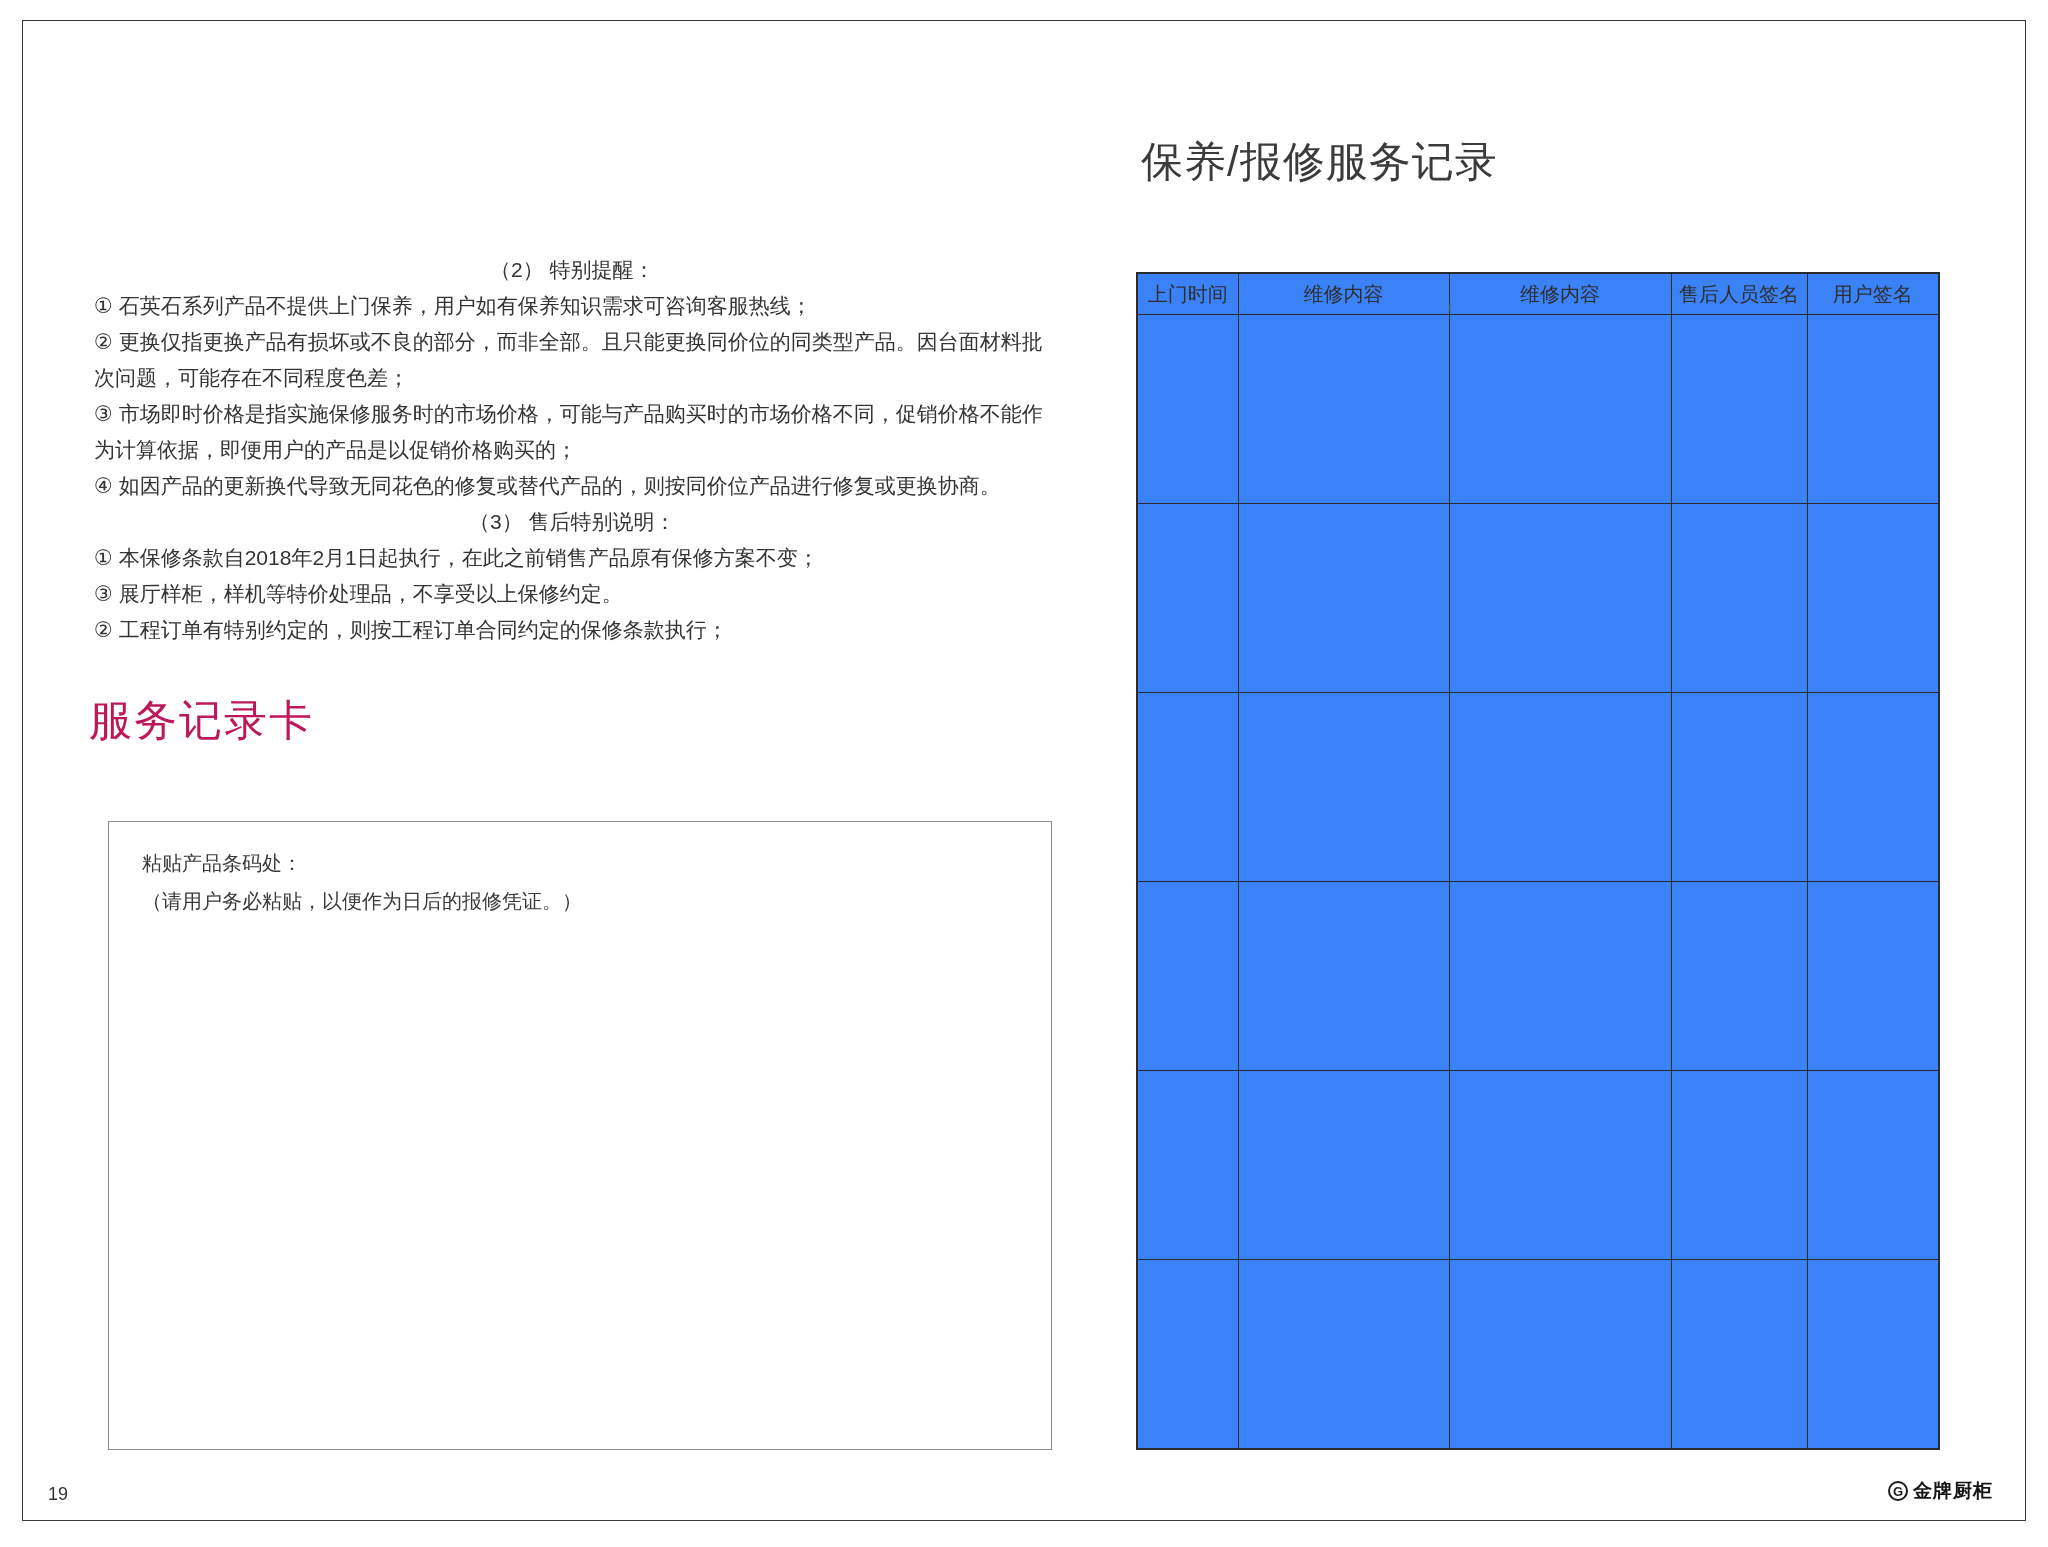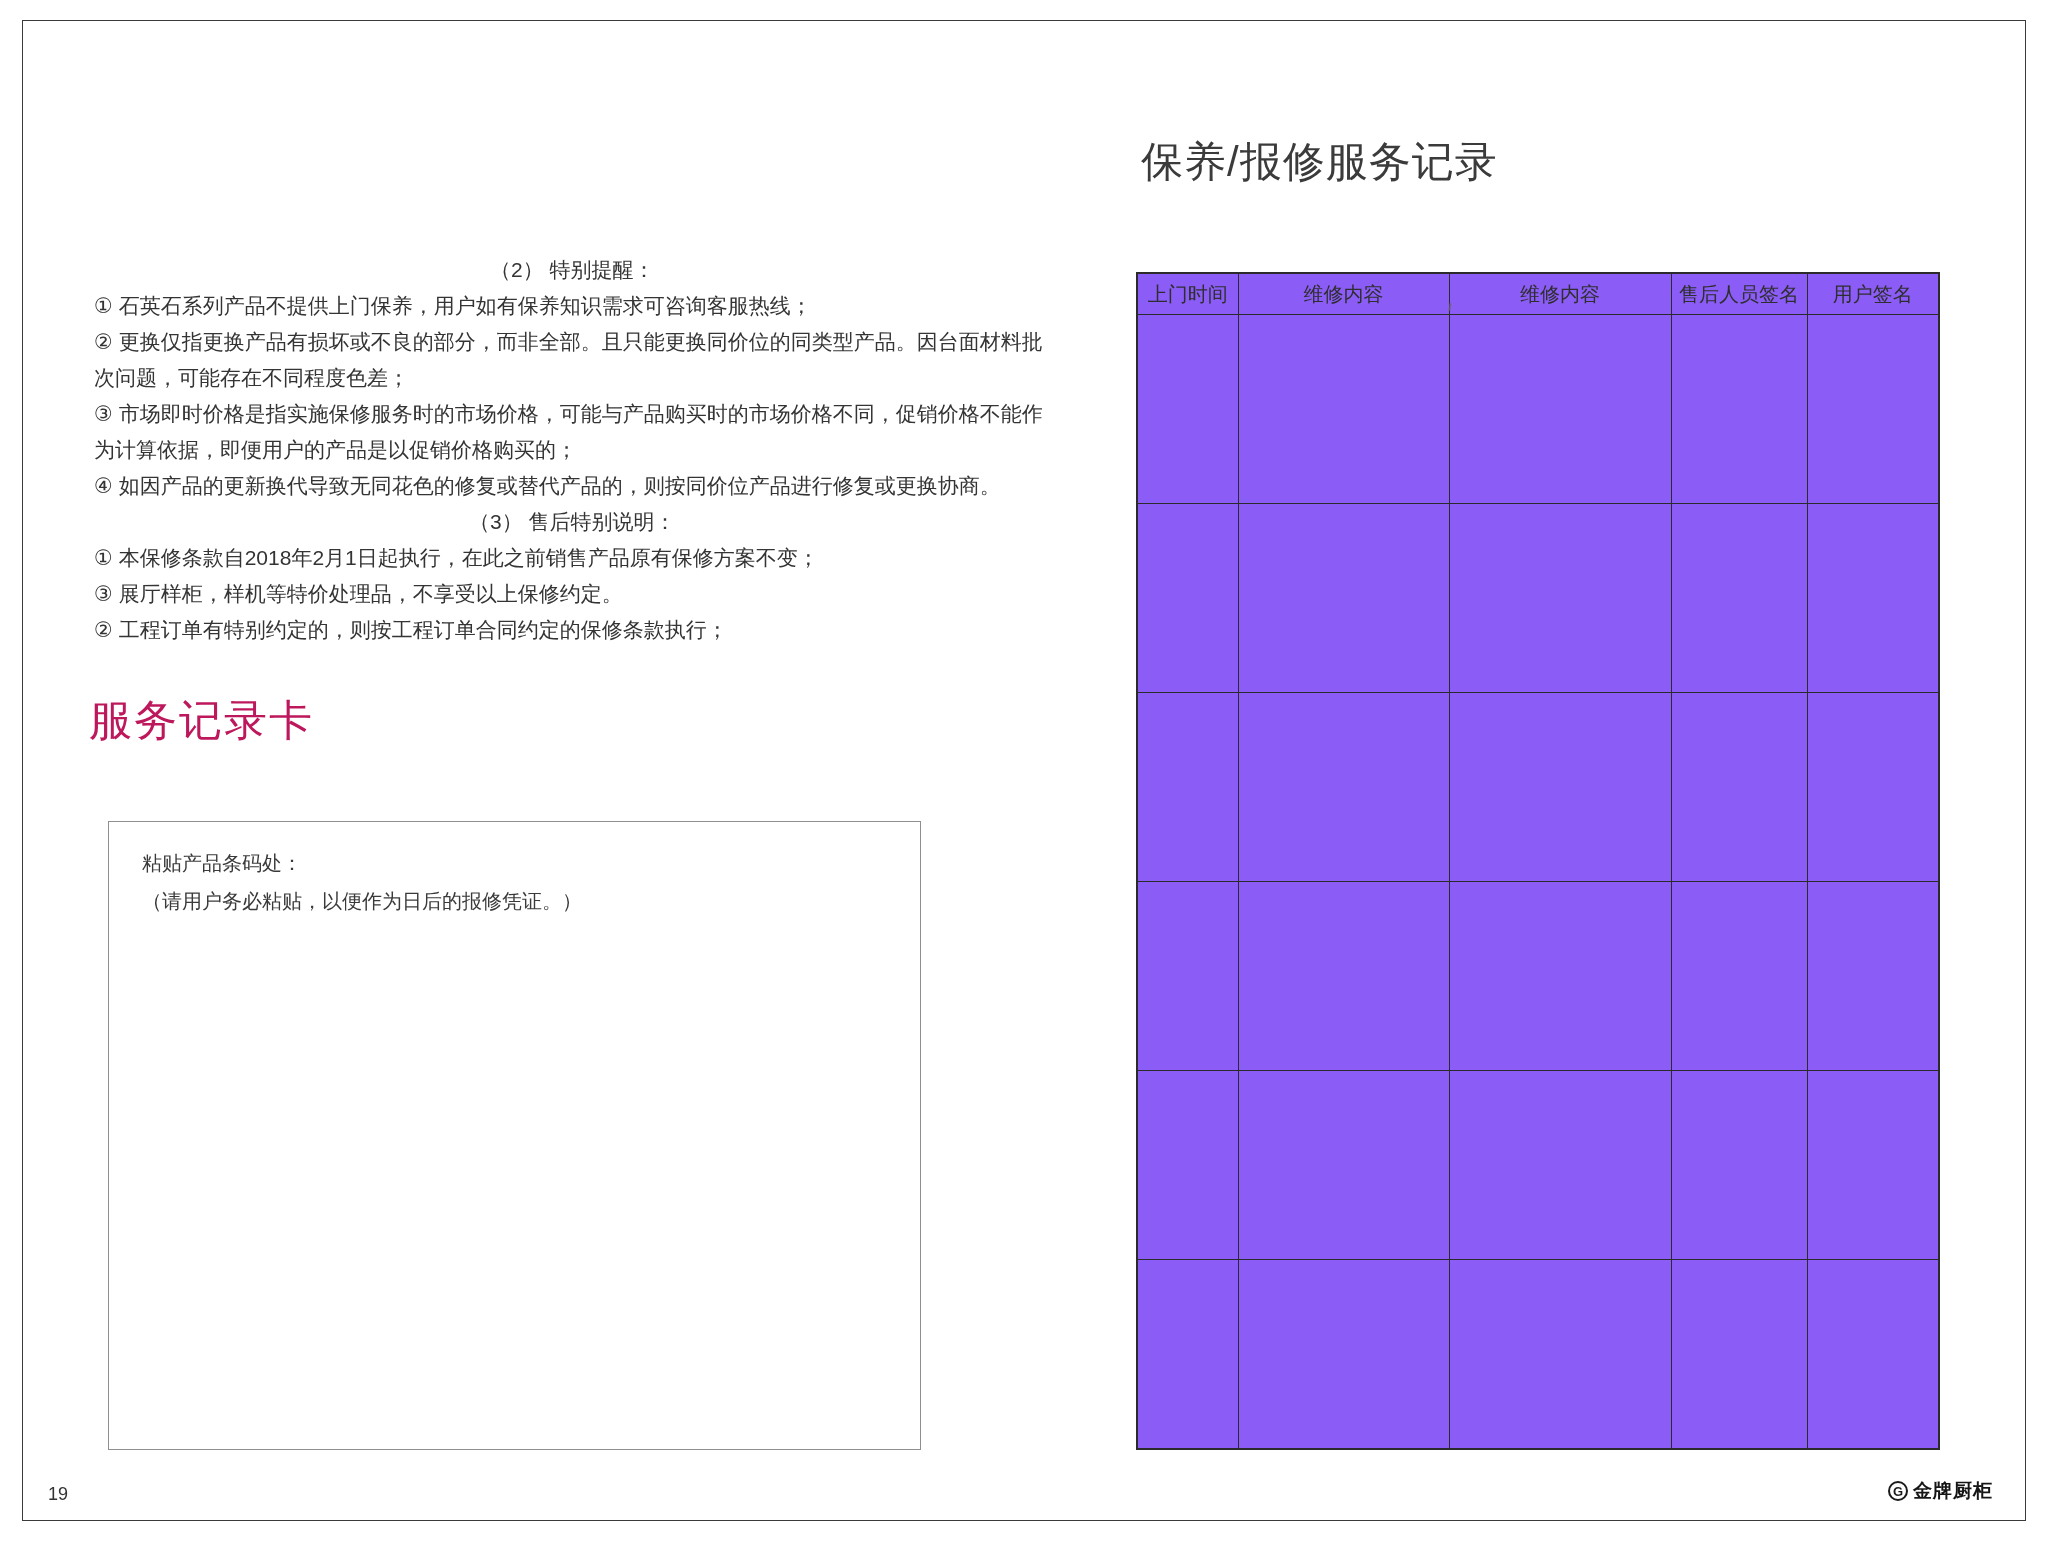--- a/index.html
+++ b/index.html
@@ -45,21 +45,21 @@
     font-weight: 400;
     letter-spacing: 2px;
     color: #be185d;
     line-height: 1.2;
     white-space: nowrap;
   }
   .barcode-box {
     position: absolute;
     left: 108px;
     top: 821px;
-    width: 813px;
+    width: 944px;
     height: 629px;
     border: 1px solid #8f8f8f;
     box-sizing: border-box;
   }
   .barcode-box .box-text {
     position: absolute;
     left: 33px;
     top: 22px;
     font-size: 20px;
     line-height: 38px;
@@ -92,21 +92,21 @@
     top: 272px;
     width: 802px;
     border-collapse: collapse;
     table-layout: fixed;
     border: 2px solid #2b2b2b;
   }
   .record-table th,
   .record-table td {
     border: 1px solid #2b2b2b;
     padding: 0;
-    background: #8b5cf6;
+    background: #3b82f6;
   }
   .record-table th {
     height: 40px;
     font-size: 20px;
     font-weight: 400;
     color: #2e2e2e;
     text-align: center;
     vertical-align: middle;
     white-space: nowrap;
   }

